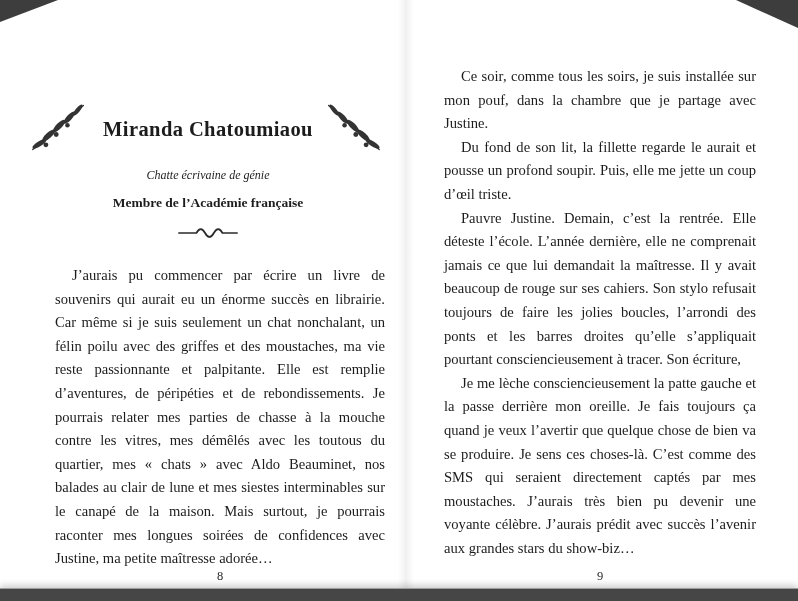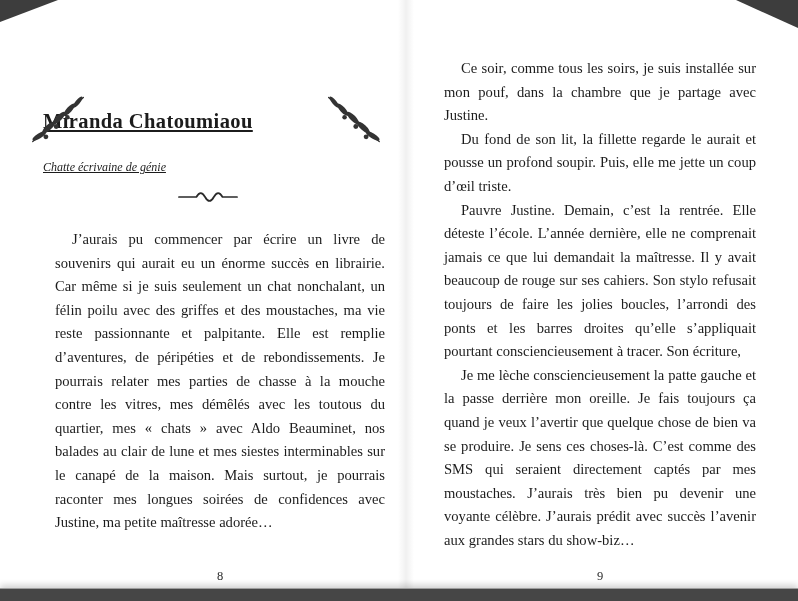--- a/index.html
+++ b/index.html
@@ -22,30 +22,30 @@
   .bottom-bar {
     position: absolute; left: 0; right: 0; bottom: 0; height: 12px;
     background: #464646;
     box-shadow: 0 -1px 0 #9d9d9d, 0 -4px 6px rgba(0,0,0,0.18);
   }
   .gutter {
     position: absolute; top: 0; bottom: 12px; left: 398px; width: 16px;
     background: linear-gradient(90deg, rgba(0,0,0,0) 0%, rgba(0,0,0,0.06) 50%, rgba(0,0,0,0) 100%);
   }
 
-  .page { position: absolute; top: 0; bottom: 0; }
+  .page { position: absolute; top: 8px; bottom: 0; }
   .page-left  { left: 55px;  width: 330px; }
   .page-right { left: 444px; width: 312px; }
 
   
   .chapter-header {
     position: relative;
     padding-top: 110px;
+    text-align: center;
     transform: translateX(-12px);
-    text-decoration: underline;
   }
   .chapter-title {
     font-size: 20.5px;
     font-weight: bold;
     letter-spacing: 0.4px;
   }
   .chapter-subtitle {
     margin-top: 27px;
     font-size: 12px;
     font-style: italic;
@@ -129,20 +129,21 @@
             <ellipse cx="52" cy="14" rx="7.5" ry="2.4" transform="rotate(-50 52 14)"></ellipse>
             <circle cx="18" cy="51" r="2.6"></circle>
             <circle cx="29" cy="40" r="2.6"></circle>
             <circle cx="41" cy="30" r="2.4"></circle>
           </g>
         </svg>
       </span>
 
       <h1 class="chapter-title">Miranda Chatoumiaou</h1>
       <p class="chapter-subtitle">Chatte écrivaine de génie</p>
+      <p class="chapter-affiliation">Membre de l’Académie française</p>
 
       <div class="ornament">
         <svg viewBox="0 0 64 14" width="62" height="14" aria-hidden="true">
           <path d="M2 7 H20 C 23 1.5, 26 1.5, 29 7 C 32 12.5, 35 12.5, 38 7 C 41 1.5, 44 1.5, 47 7 H62" fill="none" stroke="#2a2a2a" stroke-width="1.8" stroke-linecap="round"></path>
         </svg>
       </div>
     </header>
 
     <div class="body-text">
       <p>J’aurais pu commencer par écrire un livre de souvenirs qui aurait eu un énorme succès en librairie. Car même si je suis seulement un chat nonchalant, un félin poilu avec des griffes et des moustaches, ma vie reste passionnante et palpitante. Elle est remplie d’aventures, de péripéties et de rebondissements. Je pourrais relater mes parties de chasse à la mouche contre les vitres, mes démêlés avec les toutous du quartier, mes « chats » avec Aldo Beauminet, nos balades au clair de lune et mes siestes interminables sur le canapé de la maison. Mais surtout, je pourrais raconter mes longues soirées de confidences avec Justine, ma petite maîtresse adorée…</p>

